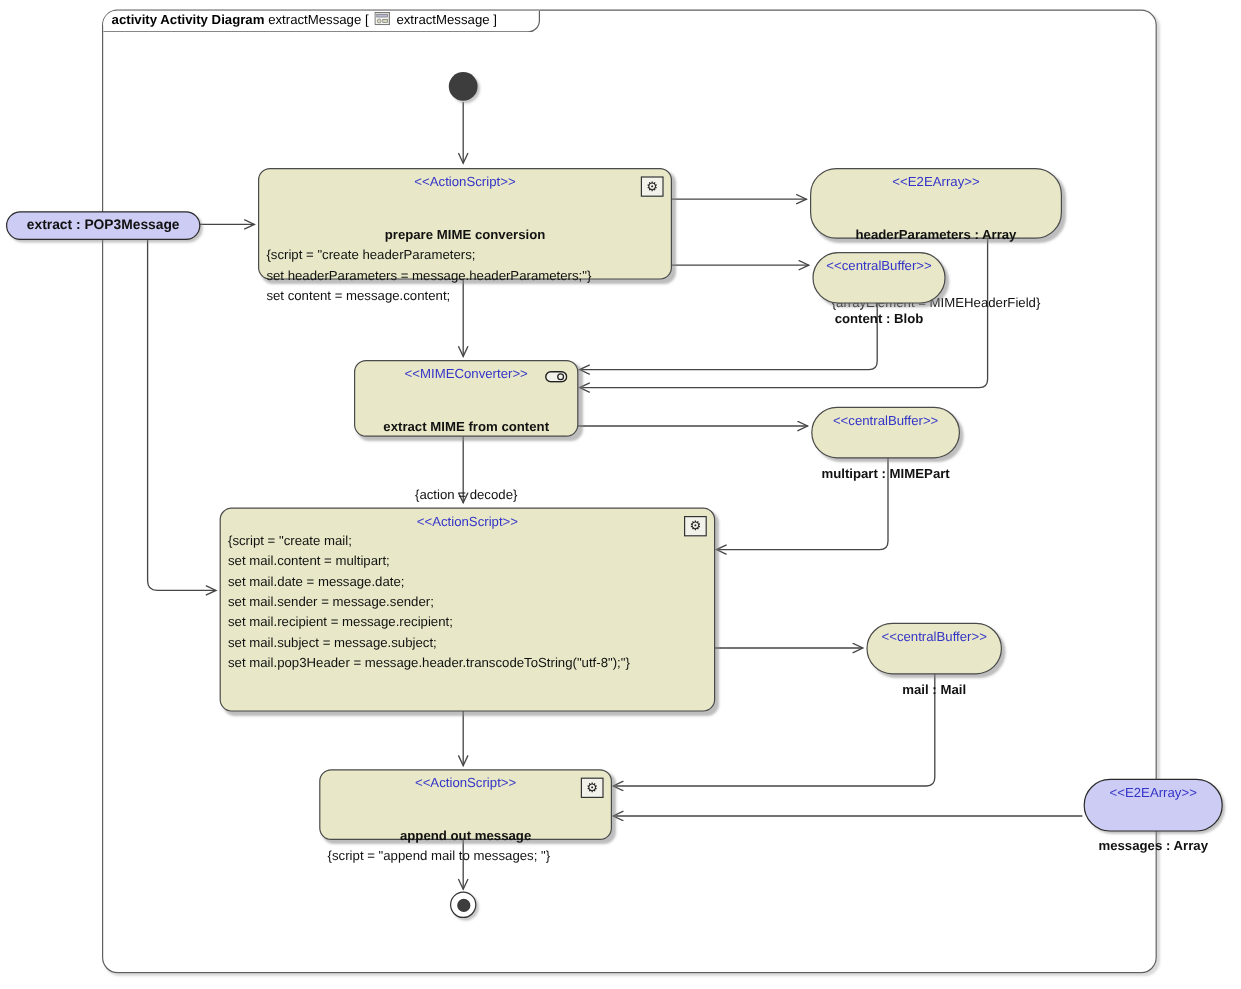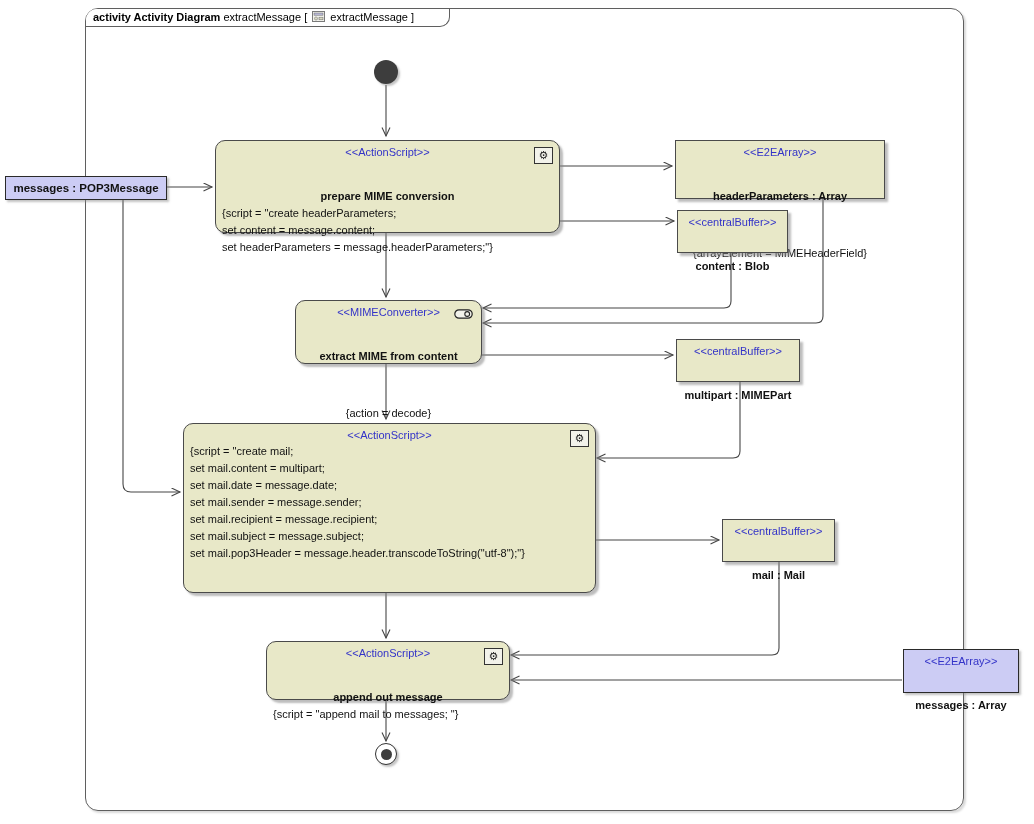--- a/index.html
+++ b/index.html
@@ -9,21 +9,21 @@
   .frame{position:absolute;left:85px;top:8px;width:877px;height:801px;
          border:1.4px solid #5f5f5f;border-radius:13px;background:transparent;
          box-shadow:2px 2px 2px rgba(150,150,150,.35);}
   .frame-tab{position:absolute;left:86px;top:9px;width:356px;height:17px;background:#ffffff;
              border-right:1.4px solid #5f5f5f;border-bottom:1.4px solid #5f5f5f;
              border-bottom-right-radius:10px;border-top-left-radius:11px;
              font-size:11px;line-height:17px;color:#000;padding-left:7px;white-space:nowrap;}
   .frame-tab b{font-weight:bold;}
   .frame-tab .dgm-icon{display:inline-block;width:13px;height:11px;vertical-align:-1px;margin:0 2px;}
 
-  .node{position:absolute;font-size:11px;color:#111;}
+  .node{position:absolute;font-size:11px;color:#111;border-radius:22px;}
   .khaki{background:#e8e8c8;border:1.3px solid #4a4a4a;box-shadow:3px 3px 2px rgba(135,135,135,.55);}
   .rounded{border-radius:10px;}
   .lavender{background:#ccccf4;border:1.2px solid #2a2a2a;box-shadow:2px 2px 2px rgba(135,135,135,.5);}
   .stereo{display:block;text-align:center;color:#3333c8;line-height:16px;padding-top:3px;white-space:nowrap;}
   .nname{display:block;text-align:center;font-weight:bold;line-height:17px;white-space:nowrap;margin-top:28px;}
   .body-line{padding-left:6px;line-height:17px;white-space:nowrap;}
   .constraint{text-align:center;line-height:17px;white-space:nowrap;margin-top:40px;}
 
   #node-prepare{left:215px;top:140px;width:343px;height:91px;}
   #node-headerparams{left:675px;top:140px;width:208px;height:57px;}
@@ -101,22 +101,22 @@
 
   <div class="initial-node"></div>
 
   <div class="node khaki rounded" id="node-prepare">
     <div class="gear-box">
       <span>⚙</span>
     </div>
     <span class="stereo">&lt;&lt;ActionScript&gt;&gt;</span>
     <span class="nname">prepare MIME conversion</span>
     <div class="body-line">{script = "create headerParameters;</div>
+    <div class="body-line">set headerParameters = message.headerParameters;"}</div>
     <div class="body-line">set content = message.content;</div>
-    <div class="body-line">set headerParameters = message.headerParameters;"}</div>
   </div>
 
   <div class="node khaki" id="node-headerparams">
     <span class="stereo">&lt;&lt;E2EArray&gt;&gt;</span>
     <span class="nname">headerParameters : Array</span>
     <div class="constraint">{arrayElement = MIMEHeaderField}</div>
   </div>
 
   <div class="node khaki" id="node-content">
     <span class="stereo">&lt;&lt;centralBuffer&gt;&gt;</span>
@@ -165,20 +165,20 @@
     <span class="nname">append out message</span>
     <div class="body-line">{script = "append mail to messages; "}</div>
   </div>
 
   <div class="node lavender" id="node-messages">
     <span class="stereo">&lt;&lt;E2EArray&gt;&gt;</span>
     <span class="nname">messages : Array</span>
   </div>
 
   <div class="node lavender" id="node-message">
-    <span>messages : POP3Message</span>
+    <span>extract : POP3Message</span>
   </div>
 
   <div class="final-node">
     <div class="inner"></div>
   </div>
 
 </div>
 
 </body></html>

